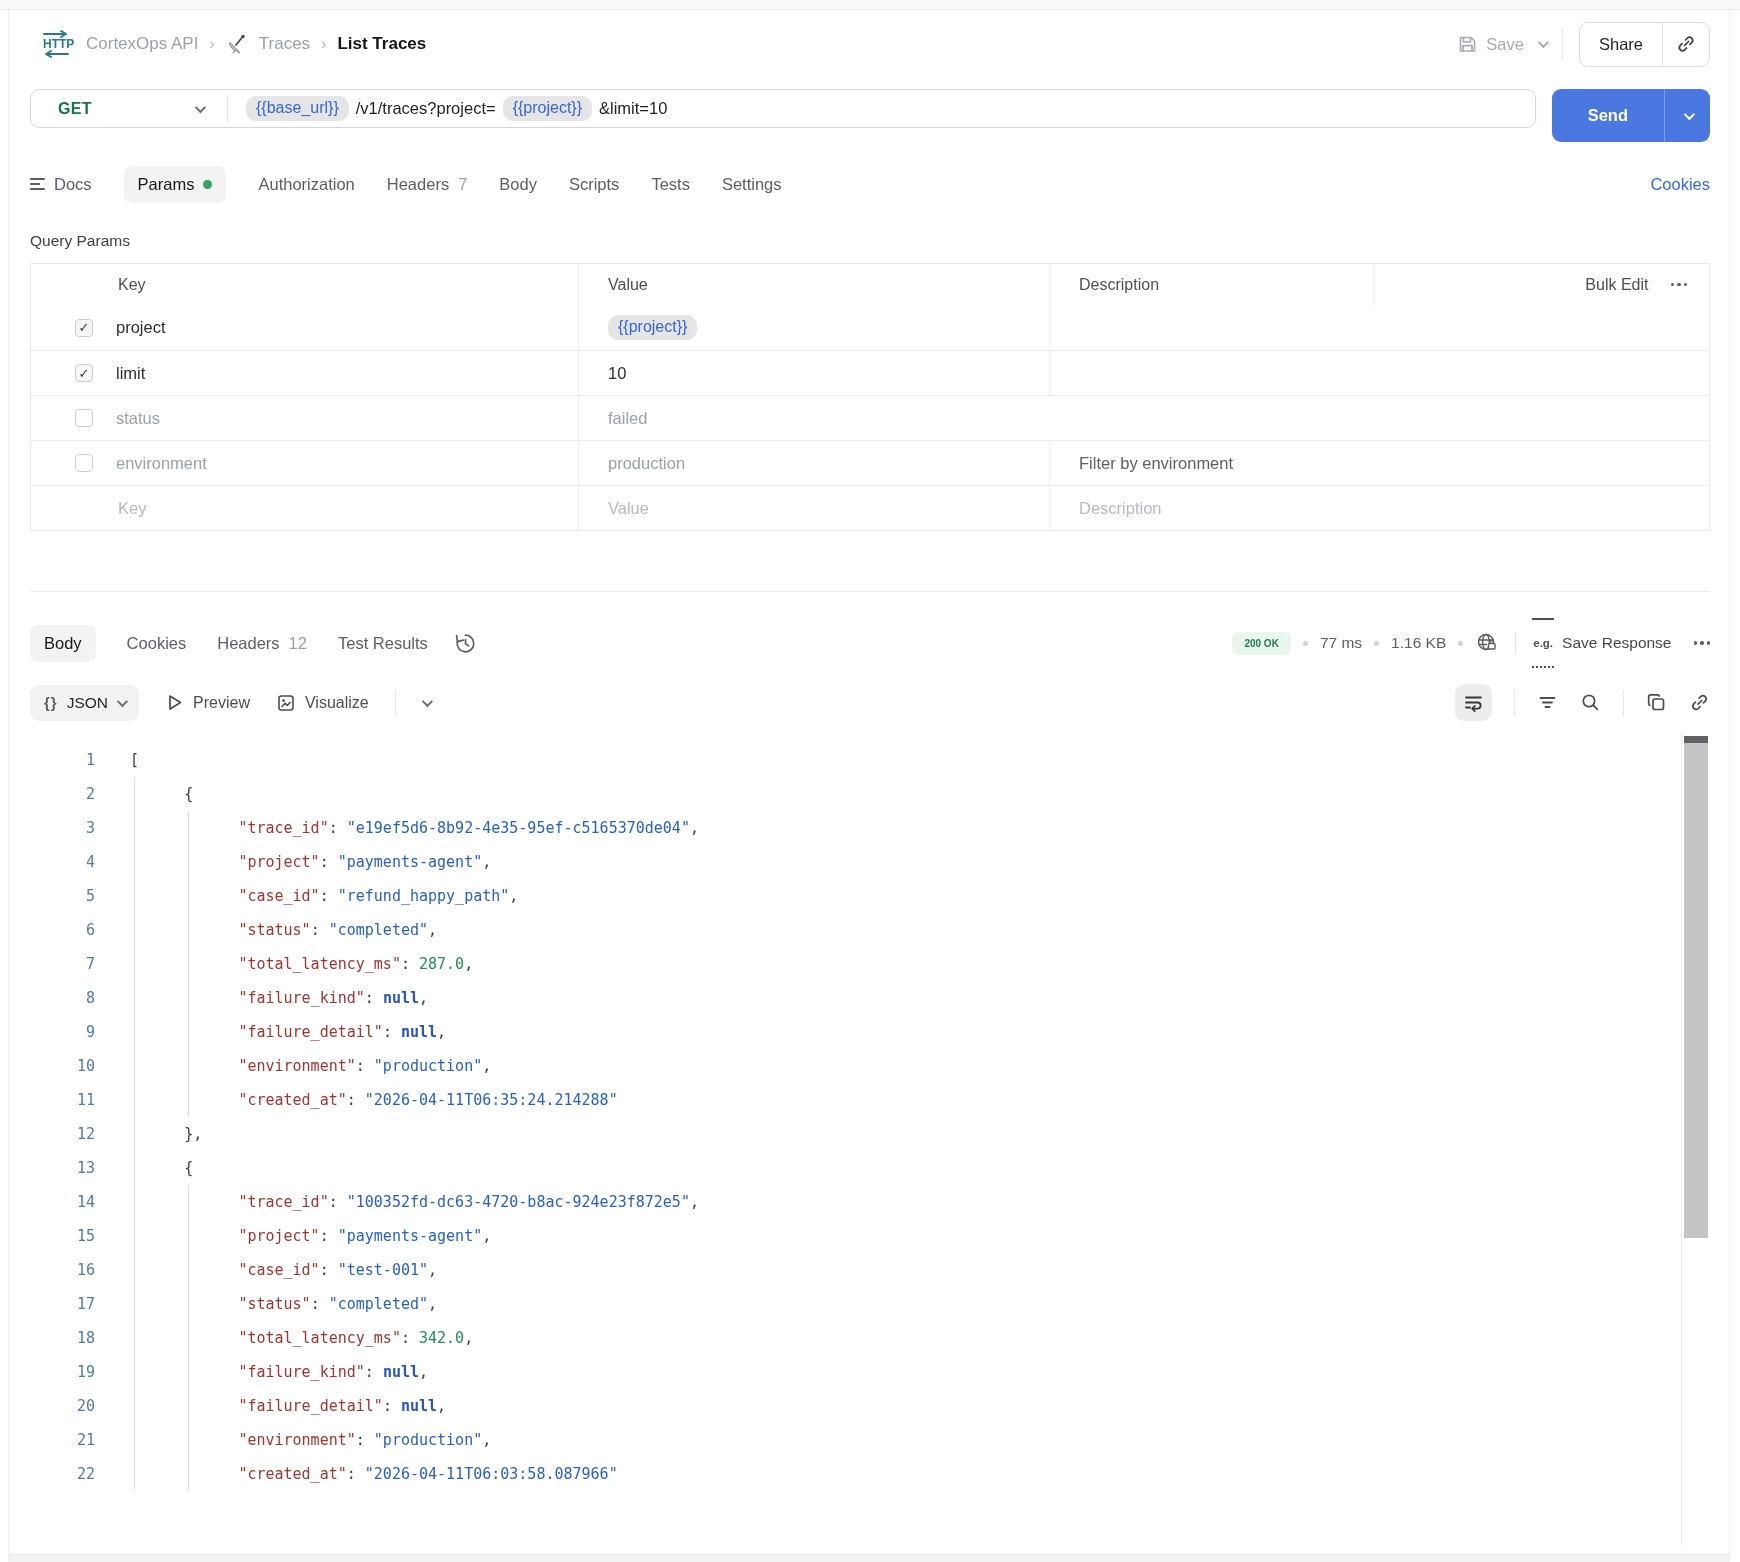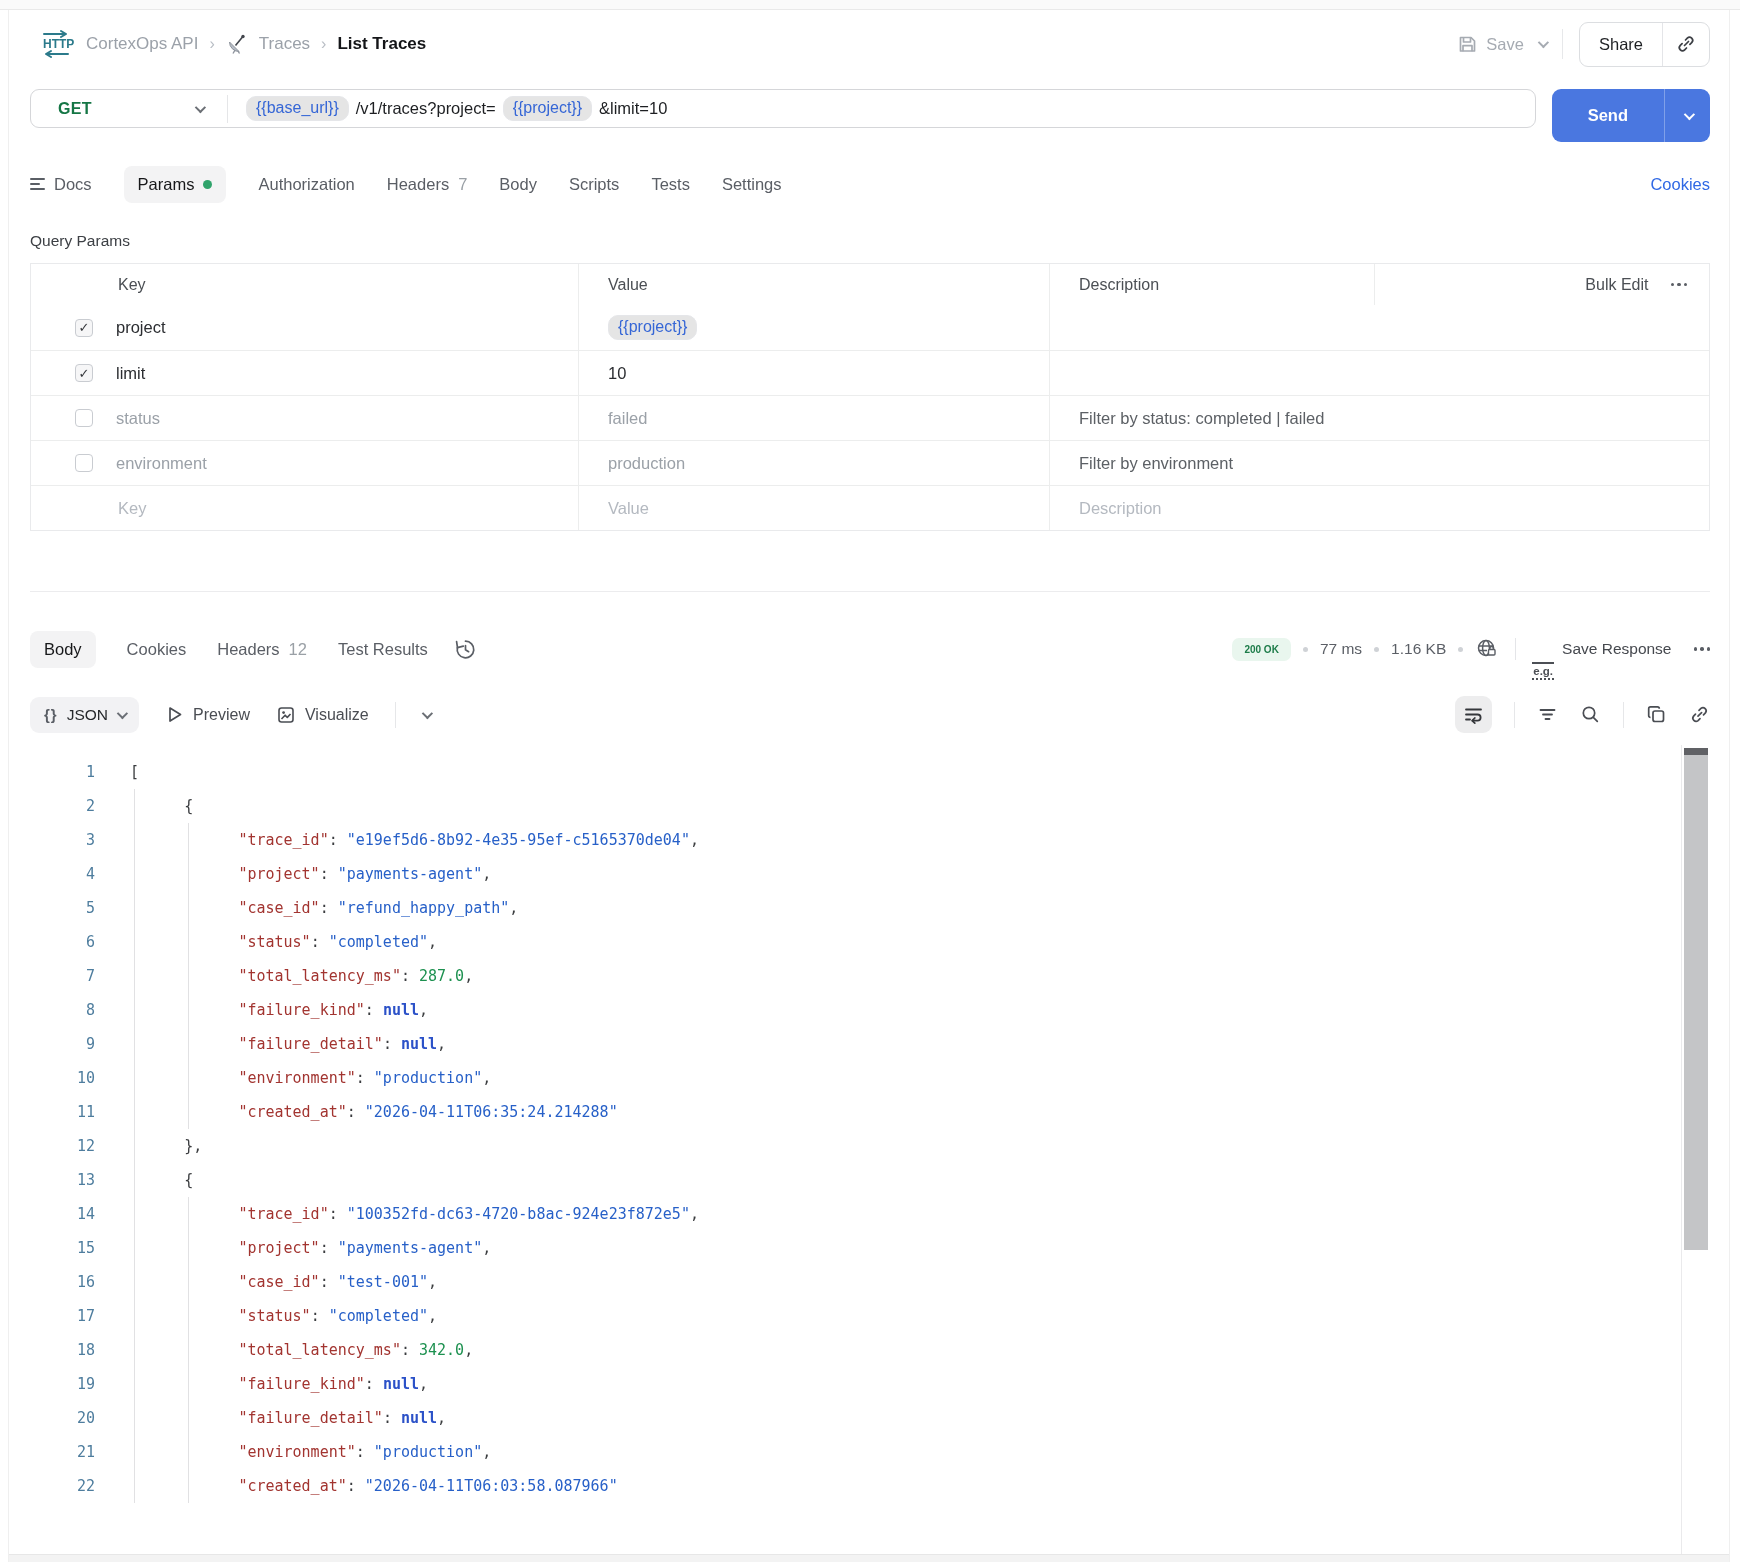--- a/index.html
+++ b/index.html
@@ -82,21 +82,21 @@
   .dots3 i { width:3.5px; height:3.5px; border-radius:50%; background:#5a5e65; display:block; }
 
   
   .response { border-top:1px solid #ececee; margin-top:60px; }
   .resp-bar { display:flex; align-items:center; padding-top:26px; }
   .resp-tabs { display:flex; align-items:center; gap:31px; }
   .resp-meta { margin-left:auto; display:flex; align-items:center; gap:12px; color:#5b5f66; font-size:15.5px; }
   .status-pill { background:#e9f6ee; color:#1d7c49; font-weight:600; font-size:10px; border-radius:7px; padding:6px 12px; }
   .meta-dot { width:5px; height:5px; border-radius:50%; background:#cfd2d6; }
   .meta-vdiv { width:1px; height:22px; background:#e4e5e8; margin:0 4px; }
-  .eg-icon { font-size:11.5px; font-weight:700; color:#4c4f55; border-top:2px solid #4c4f55; border-bottom:2px dotted #4c4f55; padding:0 1px; line-height:1.25;margin-top:44px; }
+  .eg-icon { font-size:11.5px; font-weight:700; color:#4c4f55; border-top:2px solid #4c4f55; border-bottom:2px dotted #4c4f55; padding:16px 1px; line-height:1.25; }
   .save-response { color:#45484e; cursor:pointer; display:flex; align-items:center; gap:8px; }
 
   
   .viewer-bar { display:flex; align-items:center; margin-top:16px; }
   .viewer-left { display:flex; align-items:center; gap:26px; }
   .json-pill { display:flex; align-items:center; gap:9px; background:#f2f2f4; border-radius:9px; padding:9px 14px; cursor:pointer; }
   .braces { color:#5a5e65; font-weight:700; font-size:15px; letter-spacing:1px; }
   .json-label { font-size:15.5px; color:#26282b; }
   .tool-item { display:flex; align-items:center; gap:9px; font-size:16px; color:#4a4d53; cursor:pointer; }
   .viewer-vdiv { width:1px; height:26px; background:#e6e7e9; }
@@ -291,23 +291,20 @@
           <div class="qp-cell bulk-cell"></div>
         </div>
         <div class="qp-row qp-body disabled">
           <div class="qp-cell key-cell">
             <span class="checkbox"></span>
             <span class="key-label">status</span>
           </div>
           <div class="qp-cell val-cell">
             <span class="val-label">failed</span>
           </div>
-          <div class="qp-cell desc-cell">
-            <span class="desc-label">Filter by status: completed | failed</span>
-          </div>
           <div class="qp-cell bulk-cell"></div>
         </div>
         <div class="qp-row qp-body disabled">
           <div class="qp-cell key-cell">
             <span class="checkbox"></span>
             <span class="key-label">environment</span>
           </div>
           <div class="qp-cell val-cell">
             <span class="val-label">production</span>
           </div>

